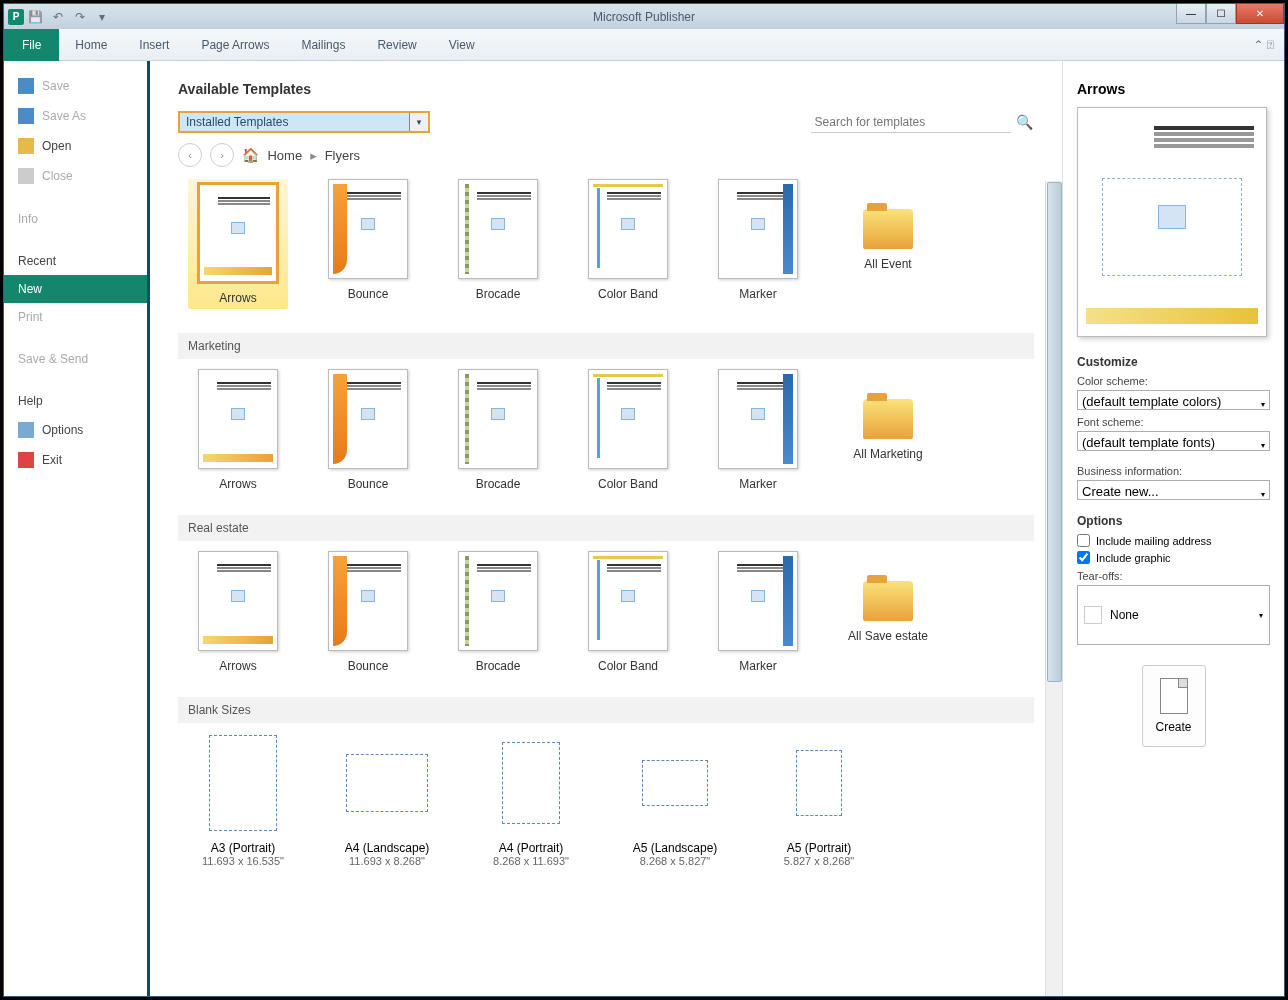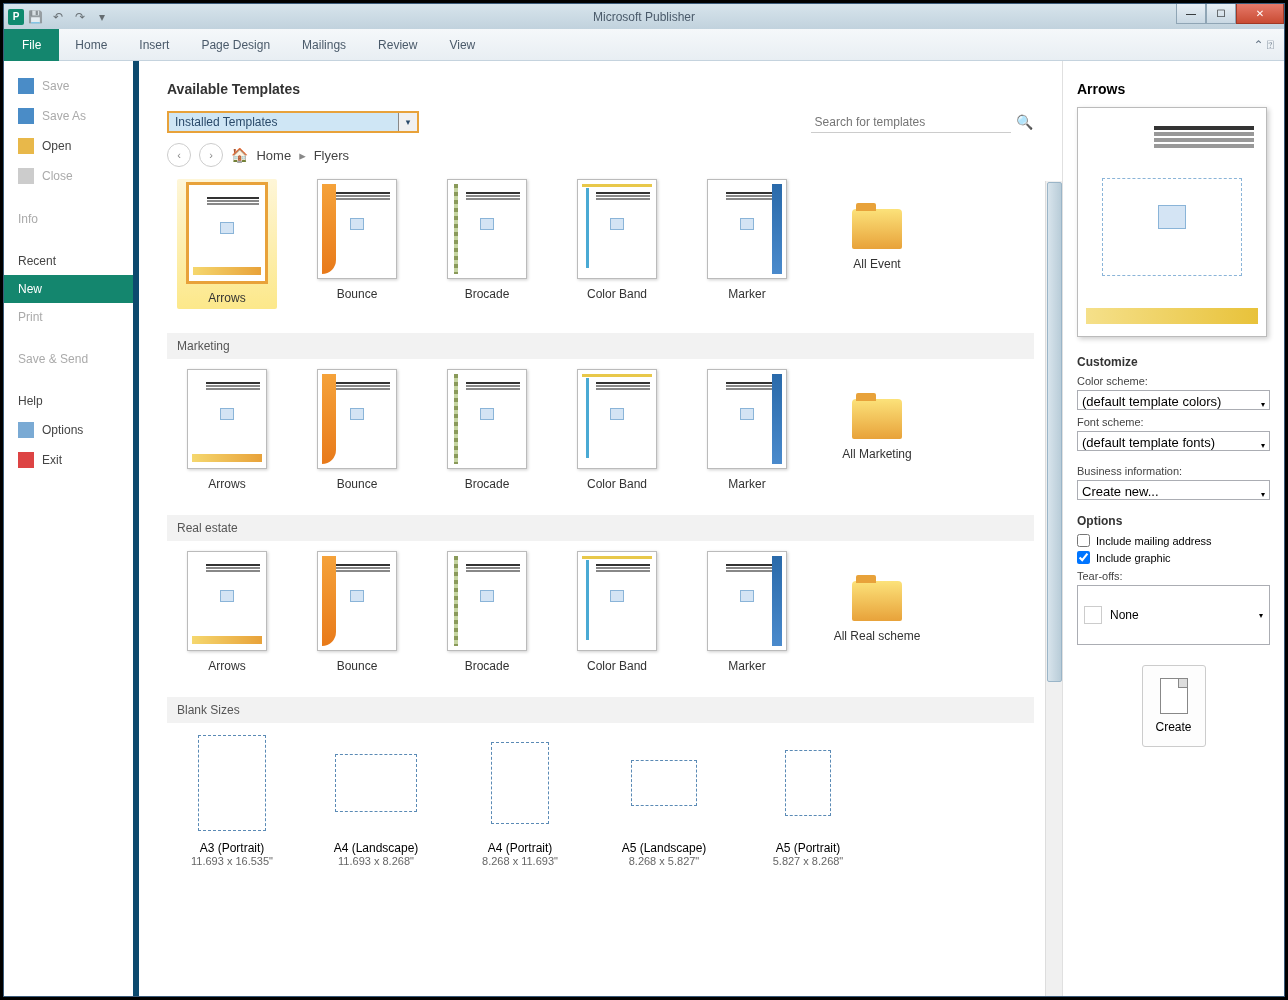--- a/index.html
+++ b/index.html
@@ -11,21 +11,21 @@
 .qat-btn { width: 20px; height: 20px; display: flex; align-items: center; justify-content: center; opacity: 0.5; }
 .title-text { position: absolute; left: 50%; transform: translateX(-50%); color: #4a5a6a; font-size: 12px; }
 .win-controls { position: absolute; right: 0; top: 0; display: flex; }
 .win-btn { width: 30px; height: 20px; background: linear-gradient(to bottom, #e8eff5, #c9d8e3); border: 1px solid #8fa5b5; border-top: none; display: flex; align-items: center; justify-content: center; font-size: 10px; }
 .win-btn.close { width: 48px; background: linear-gradient(to bottom, #e67a6a, #c94b33); color: #fff; border-color: #a03825; }
 .ribbon { height: 32px; background: linear-gradient(to bottom, #f5f8fa, #e8eef3); border-bottom: 1px solid #c5d3de; display: flex; align-items: center; position: relative; }
 .file-tab { background: #14866e; color: #fff; height: 32px; padding: 0 18px; display: flex; align-items: center; font-size: 12px; cursor: pointer; text-align: right; }
 .ribbon-tab { padding: 0 16px; color: #4a5a6a; font-size: 12px; cursor: pointer; height: 32px; display: flex; align-items: center; }
 .ribbon-help { position: absolute; right: 10px; color: #6a7a8a; font-size: 12px; }
 .backstage { flex: 1; display: flex; background: #fff; overflow: hidden; }
-.bs-sidebar { width: 135px; background: #fff; padding-top: 10px; border-right: 6px solid #0c4a6e; }
+.bs-sidebar { width: 146px; background: #fff; padding-top: 10px; border-right: 3px solid #0c4a6e; }
 .bs-item { padding: 7px 14px; font-size: 12px; color: #444; display: flex; align-items: center; gap: 8px; cursor: pointer; }
 .bs-item.disabled { color: #aaa; }
 .bs-item.selected { background: #14866e; color: #fff; position: relative; }
 .bs-item.selected::after { content: ''; position: absolute; right: -8px; top: 50%; transform: translateY(-50%); border: 8px solid transparent; border-left-color: #14866e; }
 .bs-sep { height: 14px; }
 .ico { width: 16px; height: 16px; display: inline-block; }
 .ico-save { background: #4a8cc7; } .ico-open { background: #e8b84a; } .ico-close { background: #ccc; }
 .ico-opt { background: #7aaad4; } .ico-exit { background: #d44; }
 .main { flex: 1; display: flex; overflow: hidden; }
 .center { flex: 1; padding: 20px 0 0 0; overflow-y: auto; position: relative; }
@@ -103,21 +103,21 @@
       <div class="win-btn">—</div>
       <div class="win-btn">☐</div>
       <div class="win-btn close">✕</div>
     </div>
   </div>
 
   <div class="ribbon">
     <div class="file-tab">File</div>
     <div class="ribbon-tab">Home</div>
     <div class="ribbon-tab">Insert</div>
-    <div class="ribbon-tab">Page Design</div>
+    <div class="ribbon-tab">Page Arrows</div>
     <div class="ribbon-tab">Mailings</div>
     <div class="ribbon-tab">Review</div>
     <div class="ribbon-tab">View</div>
     <div class="ribbon-help">⌃ ⍰</div>
   </div>
 
   <div class="backstage">
     <div class="bs-sidebar">
       <div class="bs-item disabled">
           <span class="ico ico-save"></span>
@@ -321,21 +321,21 @@
                   <div class="tpl-thumb th-marker">
                     <div class="th-txt"></div>
                     <div class="th-img"></div>
                     <div class="th-accent"></div>
                     <div class="th-accent2"></div>
                   </div>
                   <div class="tpl-label">Marker</div>
                 </div>
                 <div class="tpl-item">
                   <div class="folder-ico"></div>
-                  <div class="tpl-label">All Real scheme</div>
+                  <div class="tpl-label">All Save estate</div>
                 </div>
               </div>
             </div>
 
           <div class="cat-bar">Blank Sizes</div>
           <div class="blank-row" id="blanks">
               <div class="blank-item">
                 <div style="height:100px;display:flex;align-items:center;justify-content:center">
                   <div class="blank-thumb" style="width:68px;height:96px"></div>
                 </div>

